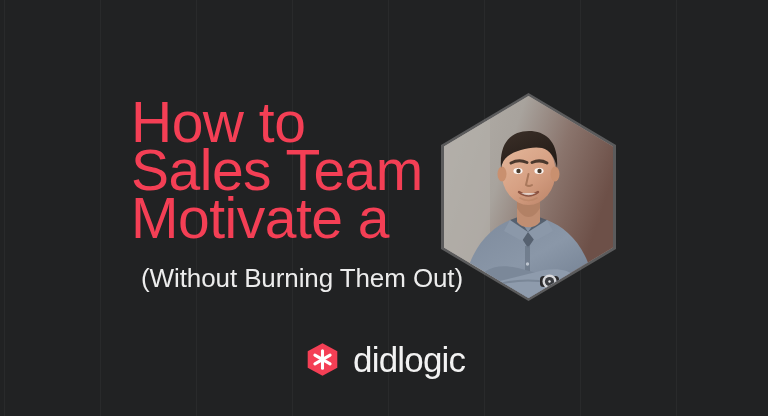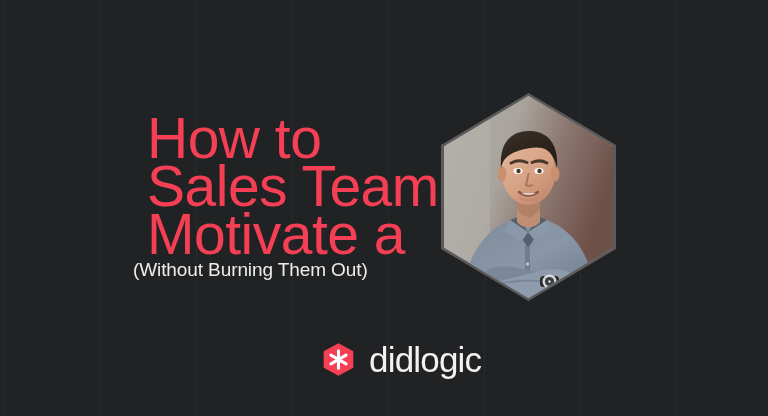--- a/index.html
+++ b/index.html
@@ -37,39 +37,39 @@
   }
 
   
   .headline-block {
     position: absolute;
     left: 131px;
     top: 98px;
     width: 300px;
   }
   .headline {
-    margin: 16px;
+    margin: 0;
     color: #F43F55;
     font-size: 57px;
     line-height: 48px;
     font-weight: 400;
     letter-spacing: -0.5px;
     white-space: nowrap;
   }
   .headline-line {
     display: block;
   }
 
   .subtitle {
     position: absolute;
     left: 133px;
     top: 258px;
-    margin: 0;
+    margin: 8px;
     color: #ECECEC;
-    font-size: 19px;
+    font-size: 26px;
     line-height: 24px;
     font-weight: 500;
     letter-spacing: -0.1px;
     white-space: nowrap;
   }
 
   
   .portrait-wrap {
     position: absolute;
     left: 441px;
@@ -97,21 +97,21 @@
   }
   .photo-svg {
     display: block;
     width: 169px;
     height: 202px;
   }
 
   
   .logo-lockup {
     position: absolute;
-    left: 320px;
+    left: 304px;
     top: 341px;
     display: flex;
     align-items: center;
     gap: 12px;
   }
   .logo-mark {
     width: 37px;
     height: 37px;
     display: block;
   }

